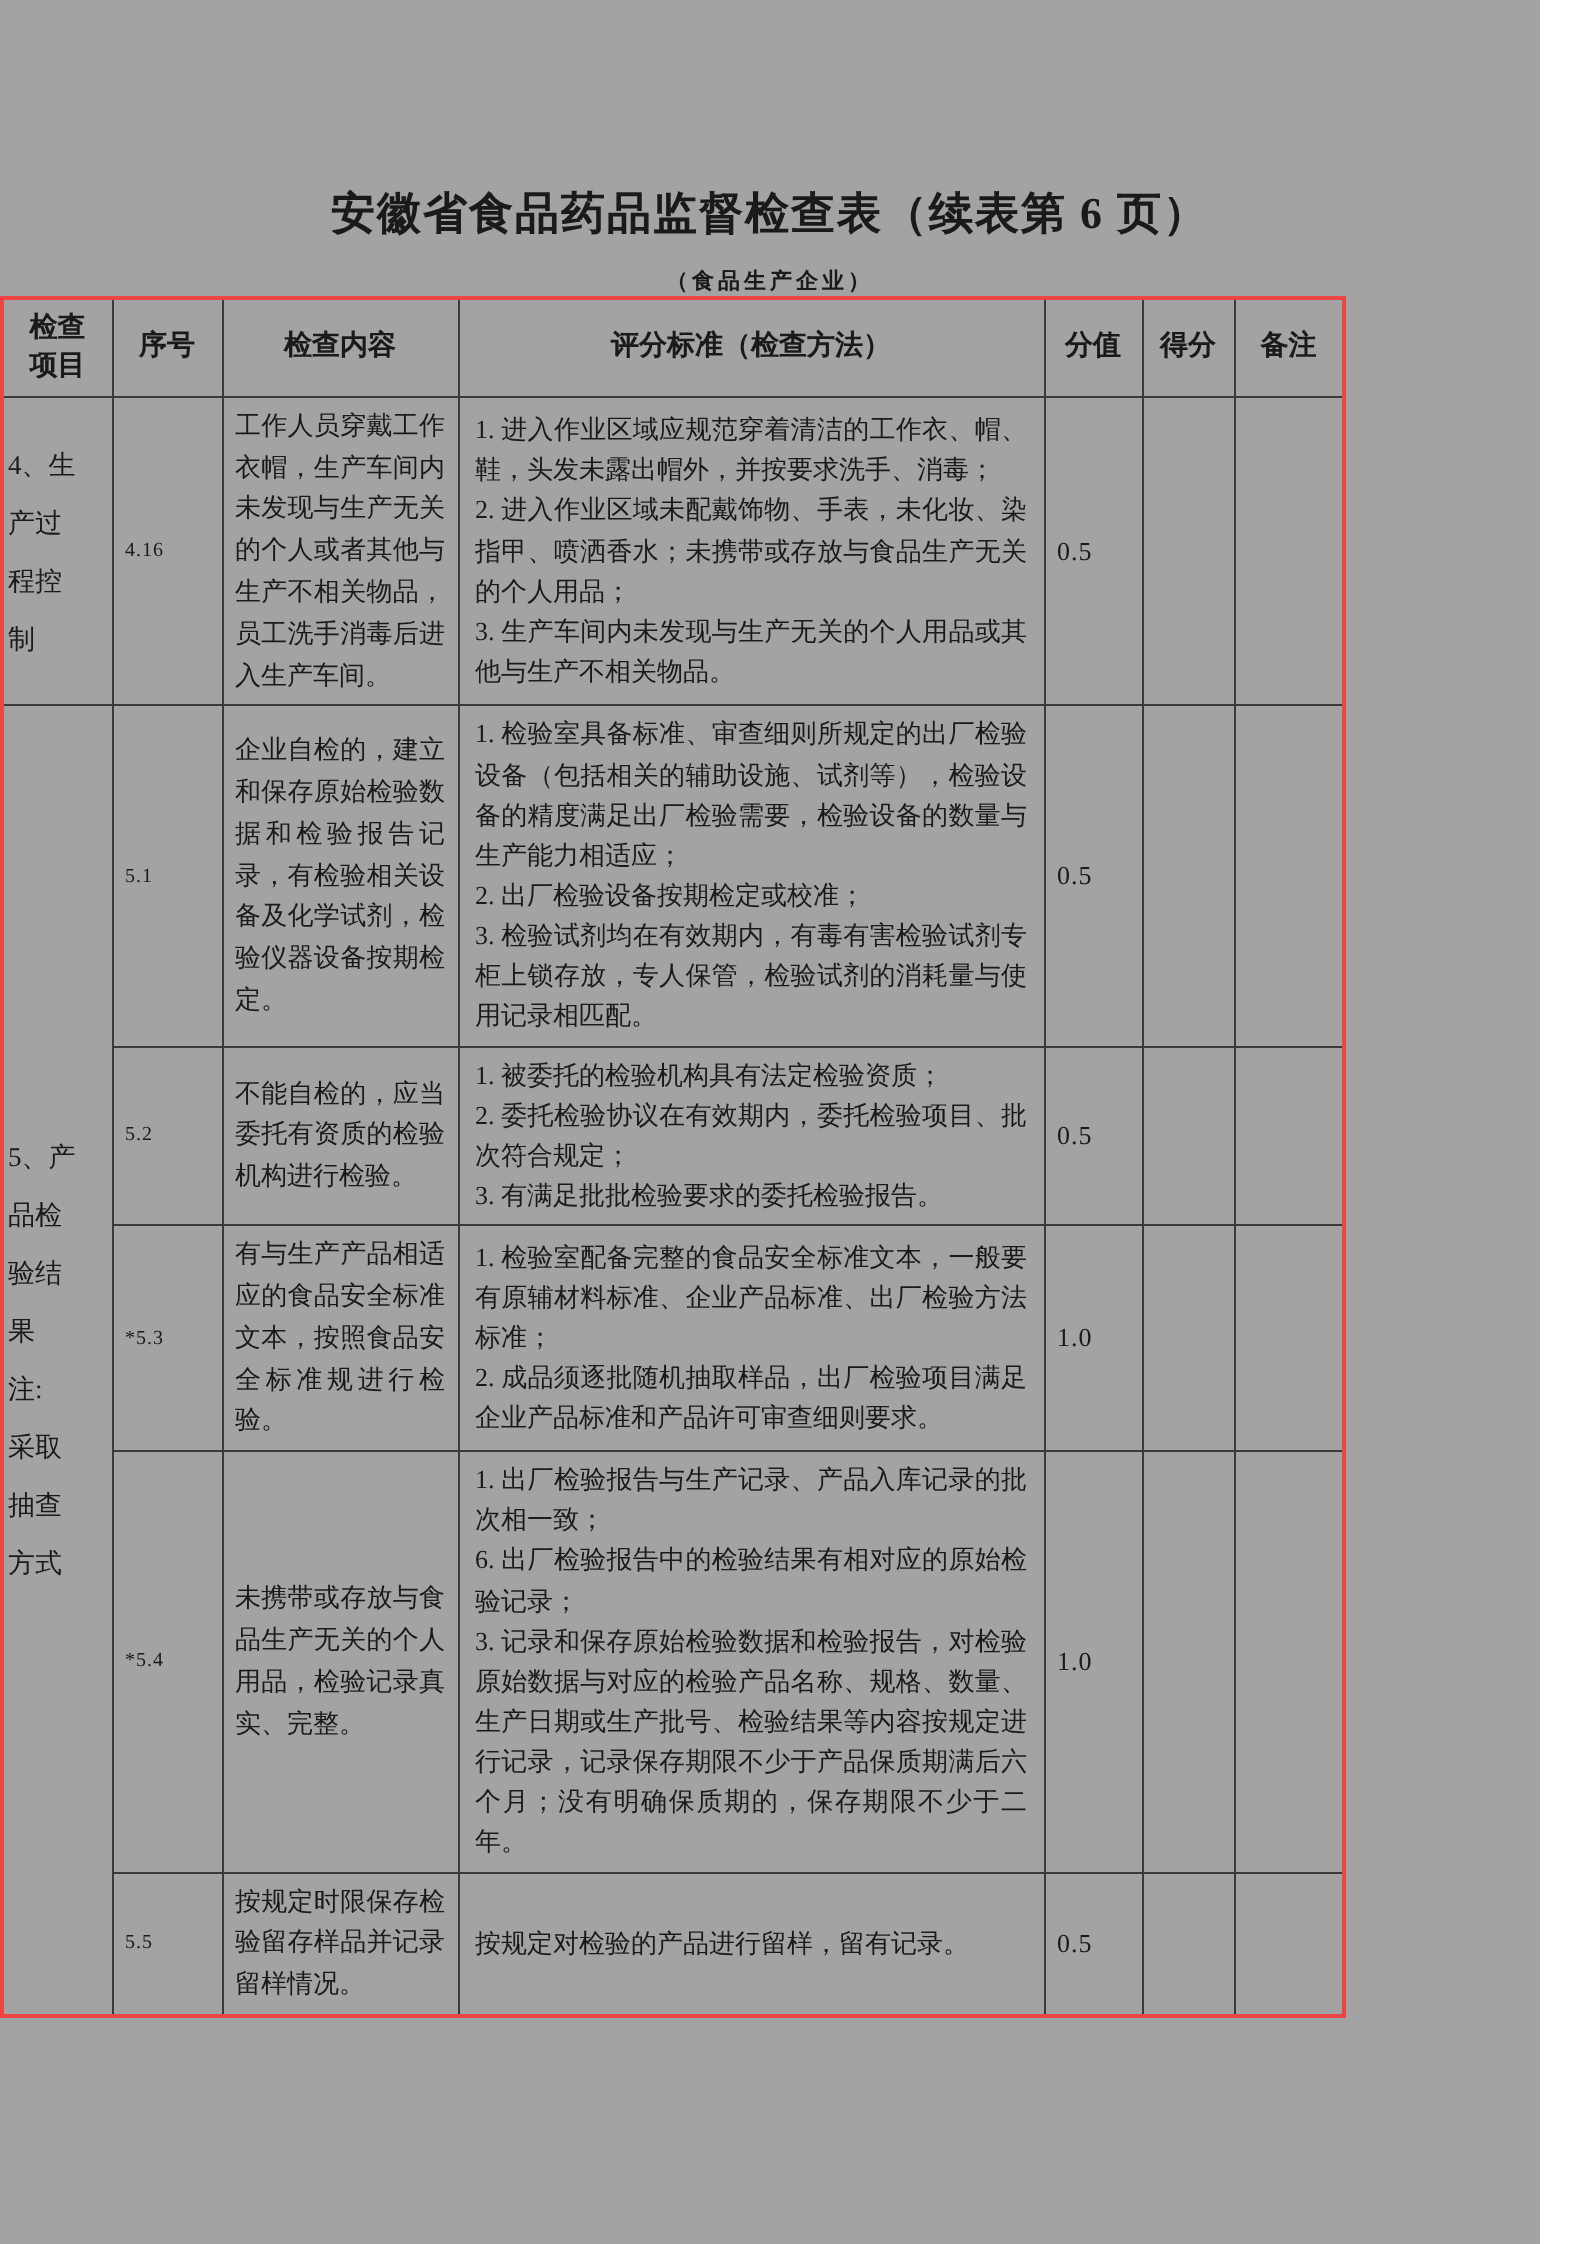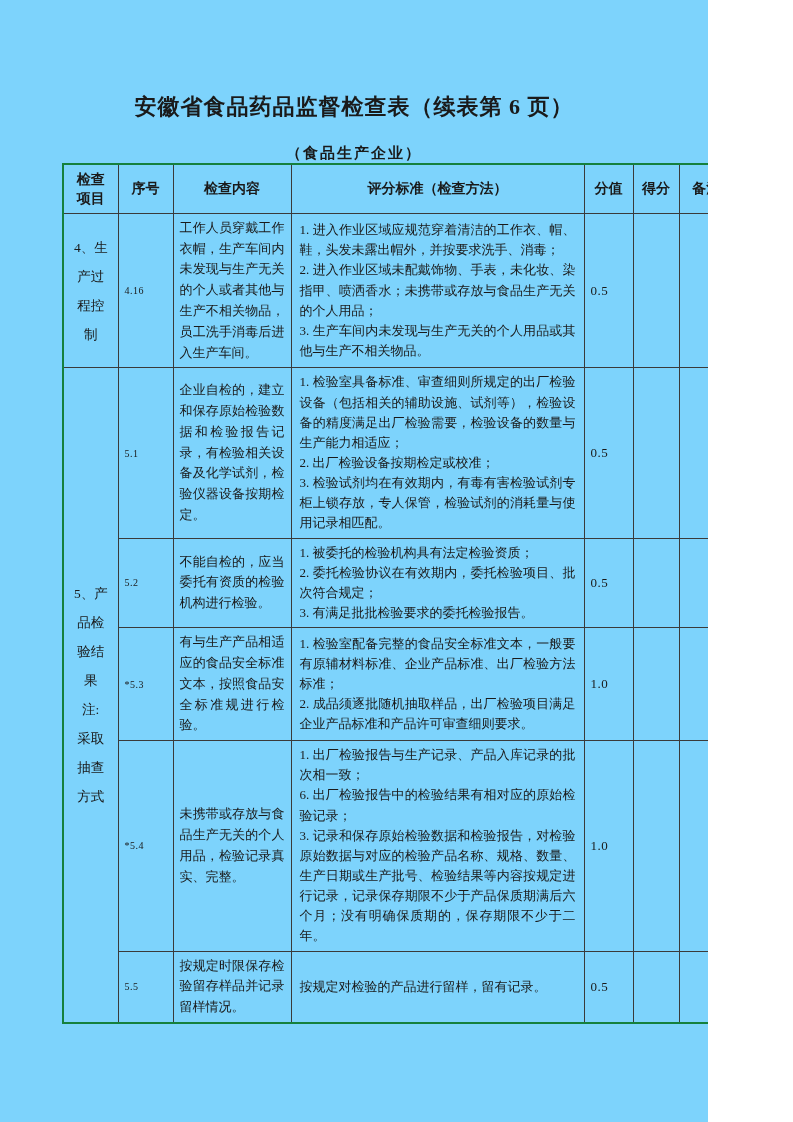--- a/index.html
+++ b/index.html
@@ -1,70 +1,68 @@
 <!DOCTYPE html>
 <html><head>
 <meta charset="utf-8">
 <style>
   * { box-sizing: border-box; margin: 0; padding: 0; }
   html, body { background: #fff; }
   .page {
     position: relative;
-    width: 708px;
+    width: 770px;
     height: 1122px;
-    background: #7dd3fc;
+    background: #a3a3a3;
     font-family: "Liberation Serif", "DejaVu Serif", serif;
     color: #1a1a1a;
     overflow: hidden;
   }
   .doc-title {
     padding-top: 94px;
     text-align: center;
     font-size: 22px;
     font-weight: bold;
     letter-spacing: 1px;
     line-height: 1.2;
   }
   .doc-subtitle {
-    margin-top: 24px;
+    margin-top: 13px;
     text-align: center;
-    font-size: 15px;
+    font-size: 11px;
     font-weight: bold;
     letter-spacing: 2px;
   }
   .code-line {
     width: 671px;
     margin: 9px 0 4px 62px;
     padding-right: 82px;
     text-align: right;
     font-size: 13.5px;
     height: 18px;
   }
   table.check-table {
-    margin-left: 62px;
     width: 671px;
     border-collapse: collapse;
     table-layout: fixed;
-    border: 2px solid #15803d;
+    border: 2px solid #ef4444;
     padding-left: 36px;
   }
   .check-table th, .check-table td {
     border: 1px solid #3a3a3a;
     vertical-align: middle;
     padding: 4px 6px;
   }
   .check-table th {
     font-size: 14px;
     font-weight: bold;
     text-align: center;
     line-height: 1.4;
     white-space: pre-line;
   }
   td.cat {
-    text-align: center;
     font-size: 13.5px;
     line-height: 2.15;
     white-space: pre-line;
     padding: 2px 2px;
   }
   td.serial {
     text-align: left;
     font-size: 10px;
     letter-spacing: 0.5px;
   }

